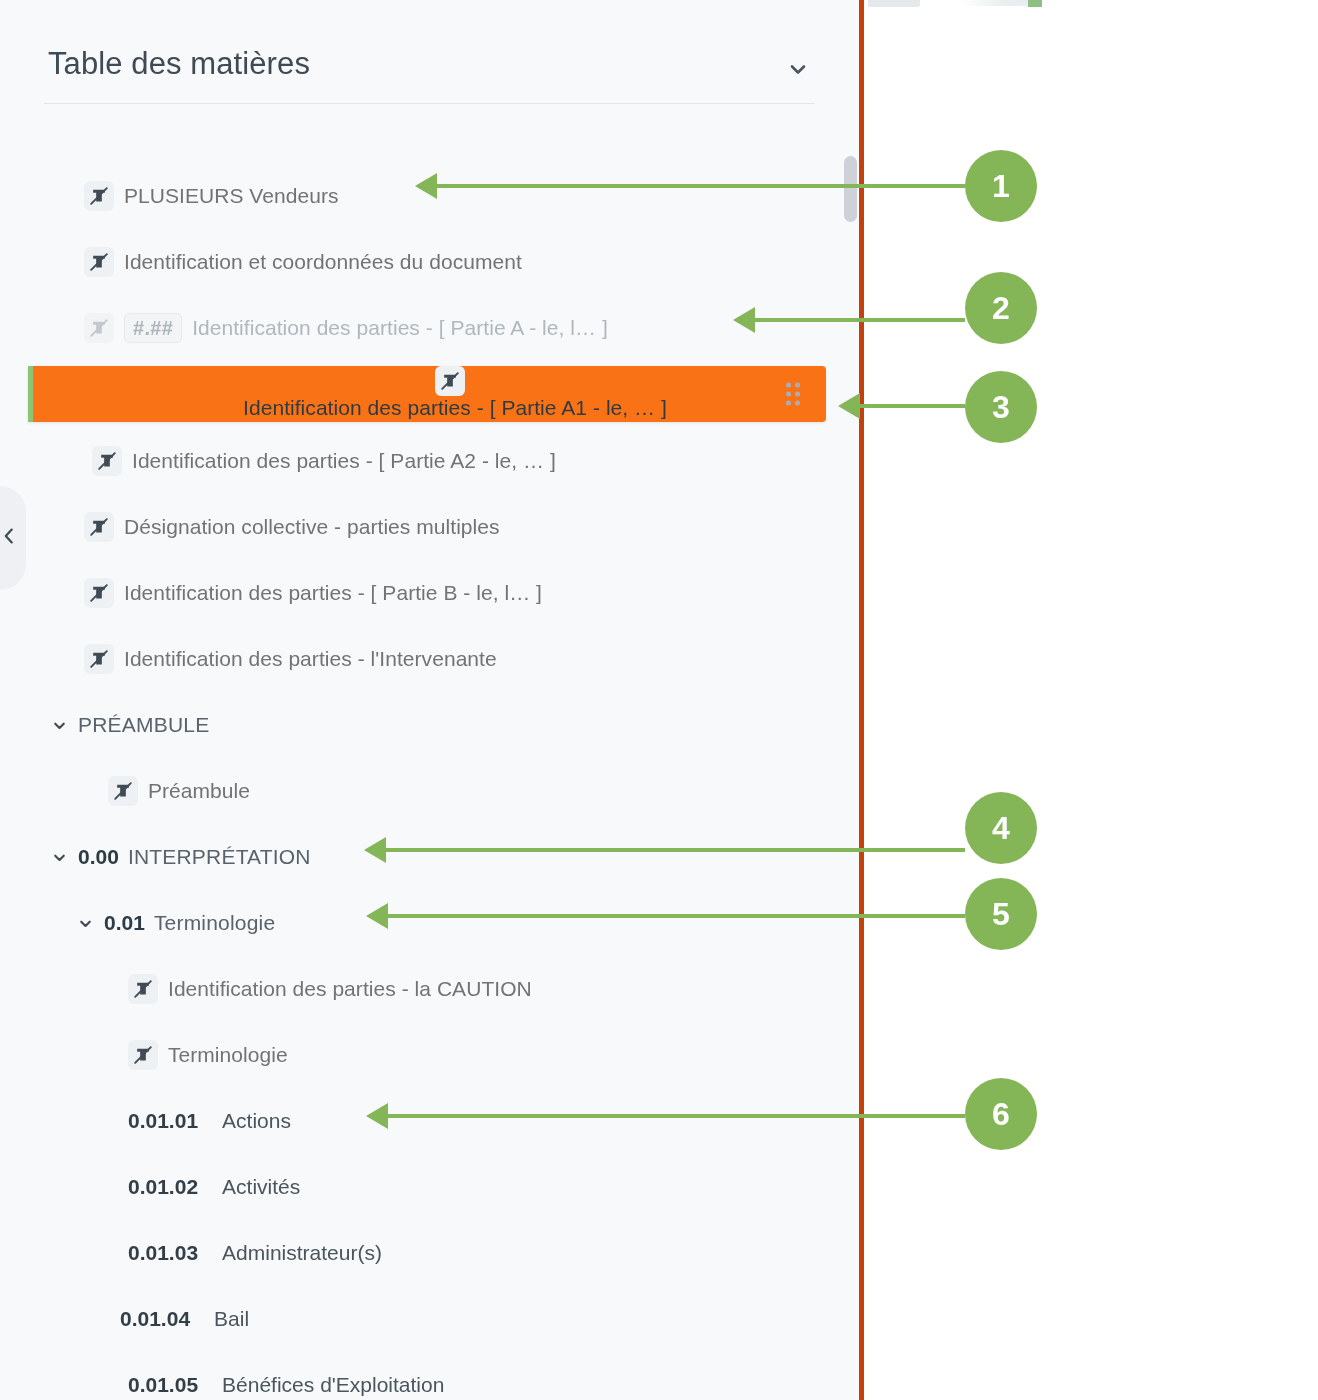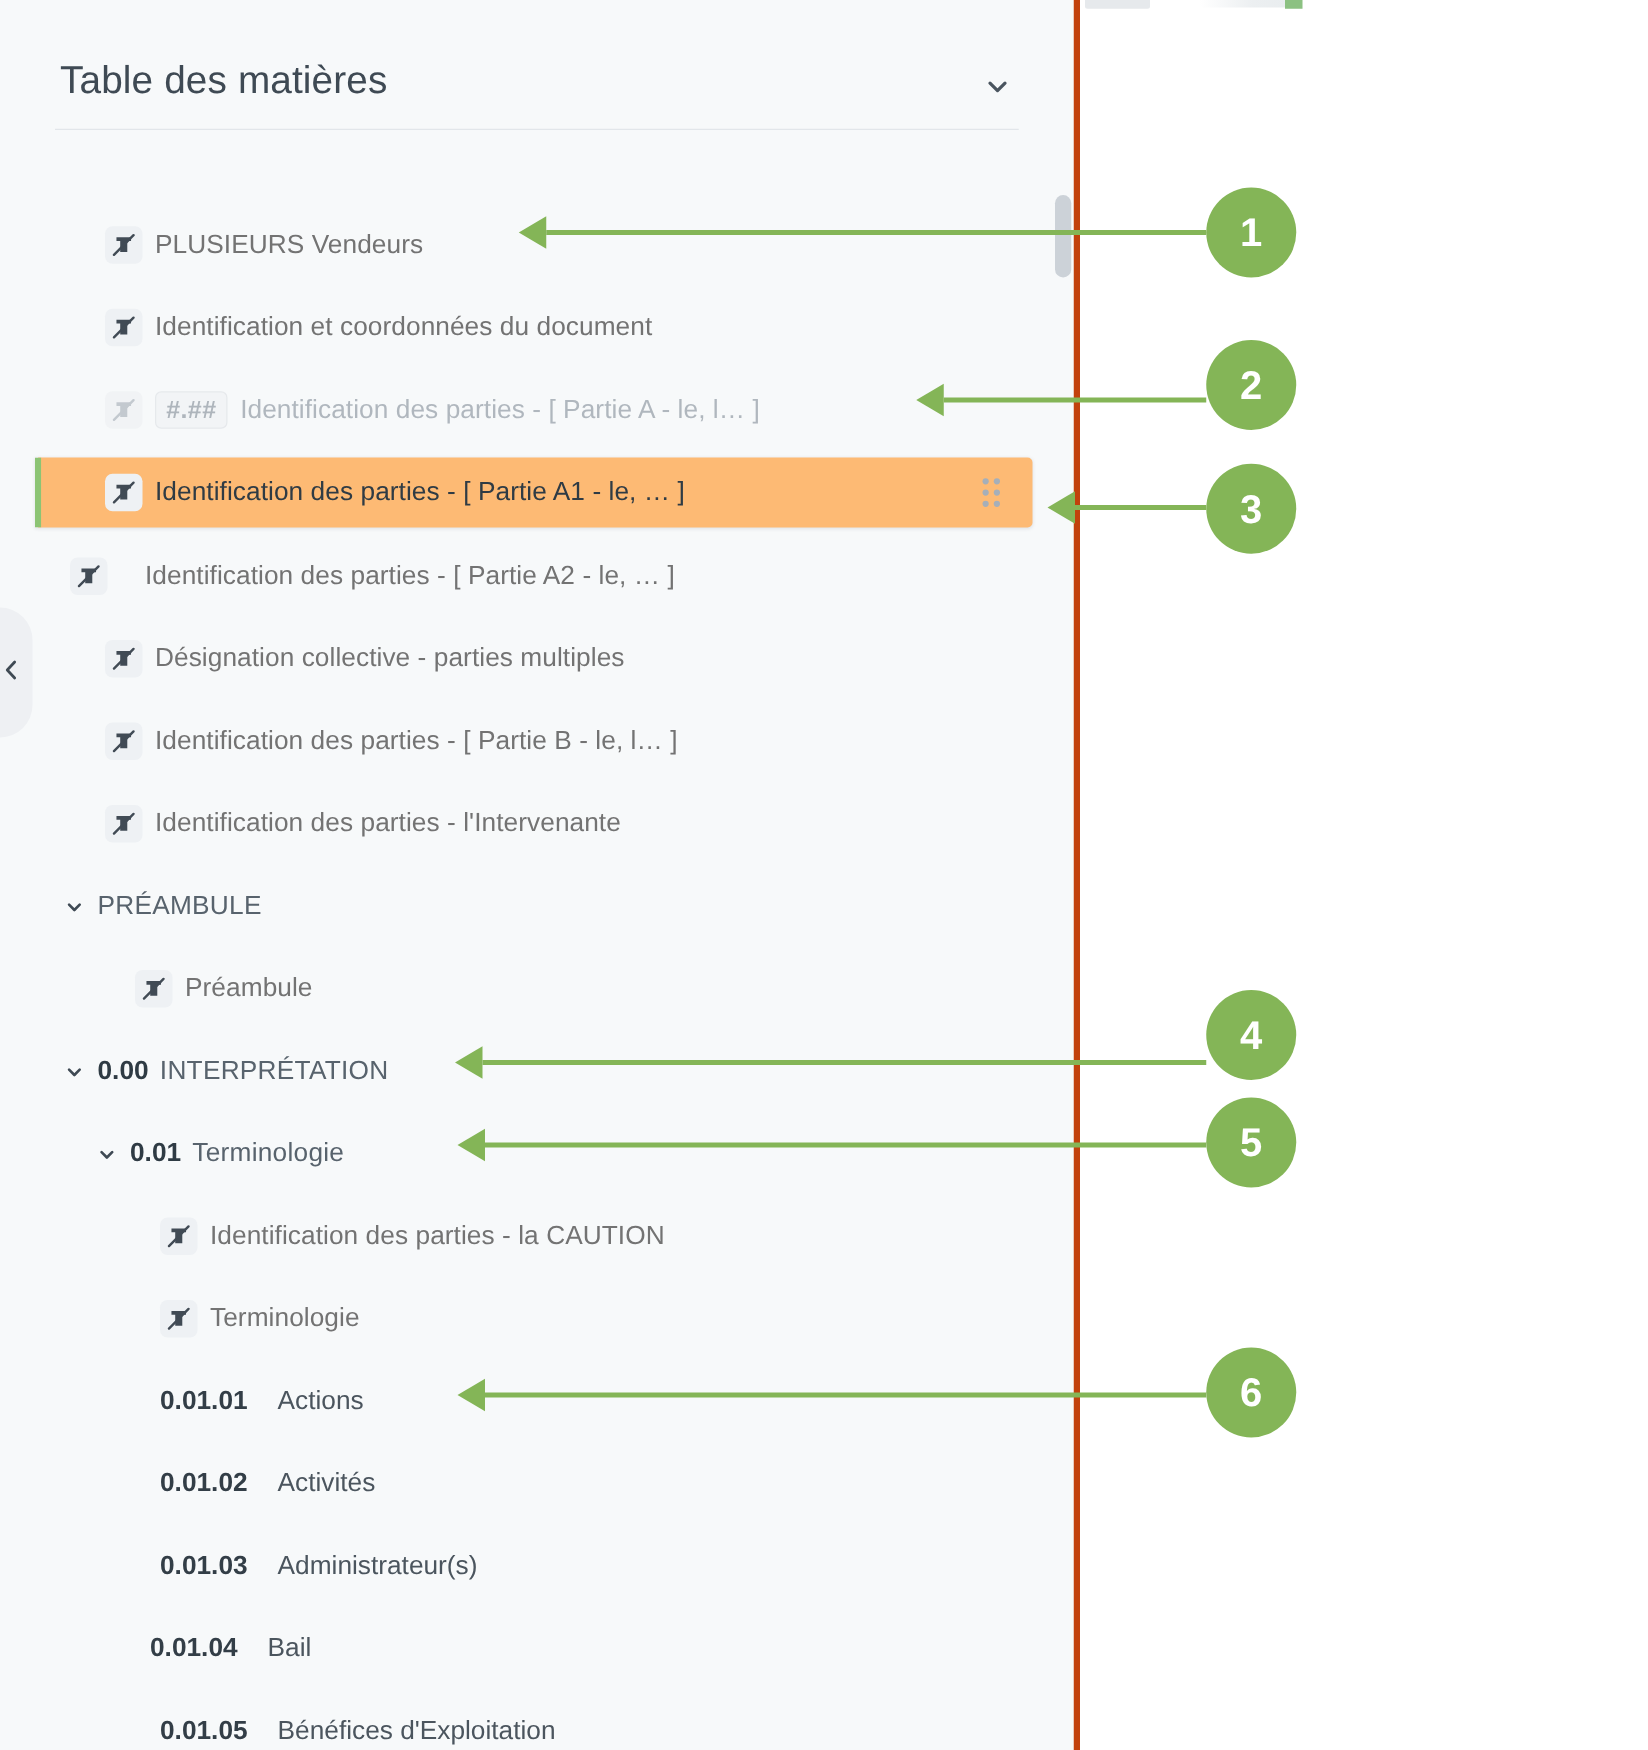--- a/index.html
+++ b/index.html
@@ -151,25 +151,26 @@
     border-radius: 5px;
     background: #f2f4f6;
     color: #aeb5bc;
     font-size: 20px;
     font-weight: 700;
     letter-spacing: 0.3px;
   }
 
   
   .row.selected {
-    background: #fdba74;
+    background: #f97316;
     border-left: 5px solid #8cc474;
     border-radius: 0 4px 4px 0;
     box-shadow: 0 1px 3px rgba(25,40,60,.10);
     height: 56px;
+    flex-direction: column;
   }
   .row.selected .row-label { color: #2f3b44; }
 
   .drag-handle {
     position: absolute;
     right: 26px;
     top: 50%;
     transform: translateY(-50%);
     display: grid;
     grid-template-columns: repeat(2, 5px);
@@ -356,21 +357,21 @@
           <span class="row-label">Identification des parties - [ Partie A1 - le, … ]</span>
           <span class="drag-handle">
             <span></span>
             <span></span>
             <span></span>
             <span></span>
             <span></span>
             <span></span>
           </span>
         </div>
-        <div class="row" style="top: 329px; padding-left: 56px; left: 0px; width: 864px; gap: 20px;">
+        <div class="row" style="top: 329px; padding-left: 92px; left: 0px; width: 864px;">
           <span class="doc-icon">
             <svg width="20" height="20" viewBox="0 0 24 24">
               <path d="M5 4.6 H19 V8.2 H15.4 V18.6 H8.6 V8.2 H5 Z" fill="#414b55"></path>
               <line x1="2.6" y1="21.4" x2="21.4" y2="2.6" stroke="#414b55" stroke-width="2.3" stroke-linecap="round"></line>
             </svg>
           </span>
           <span class="row-label">Identification des parties - [ Partie A2 - le, … ]</span>
         </div>
         <div class="row" style="top: 395px; padding-left: 84px; left: 0px; width: 864px;">
           <span class="doc-icon">

